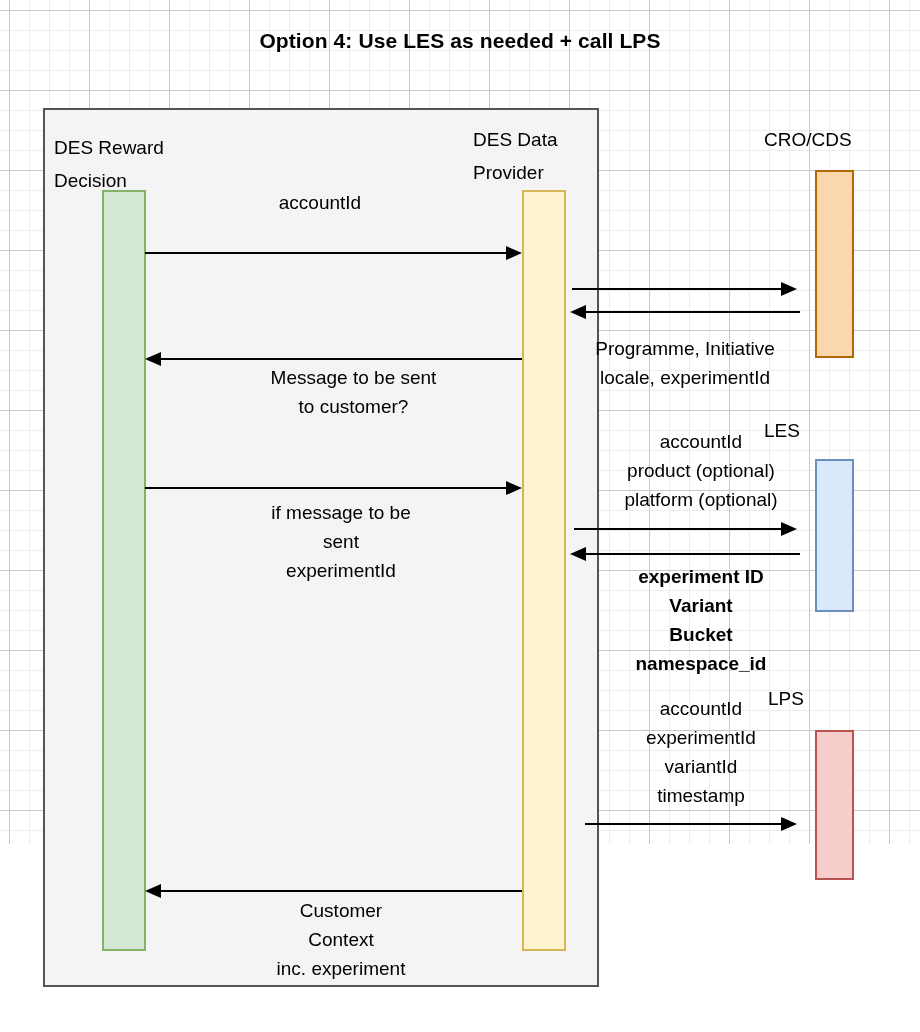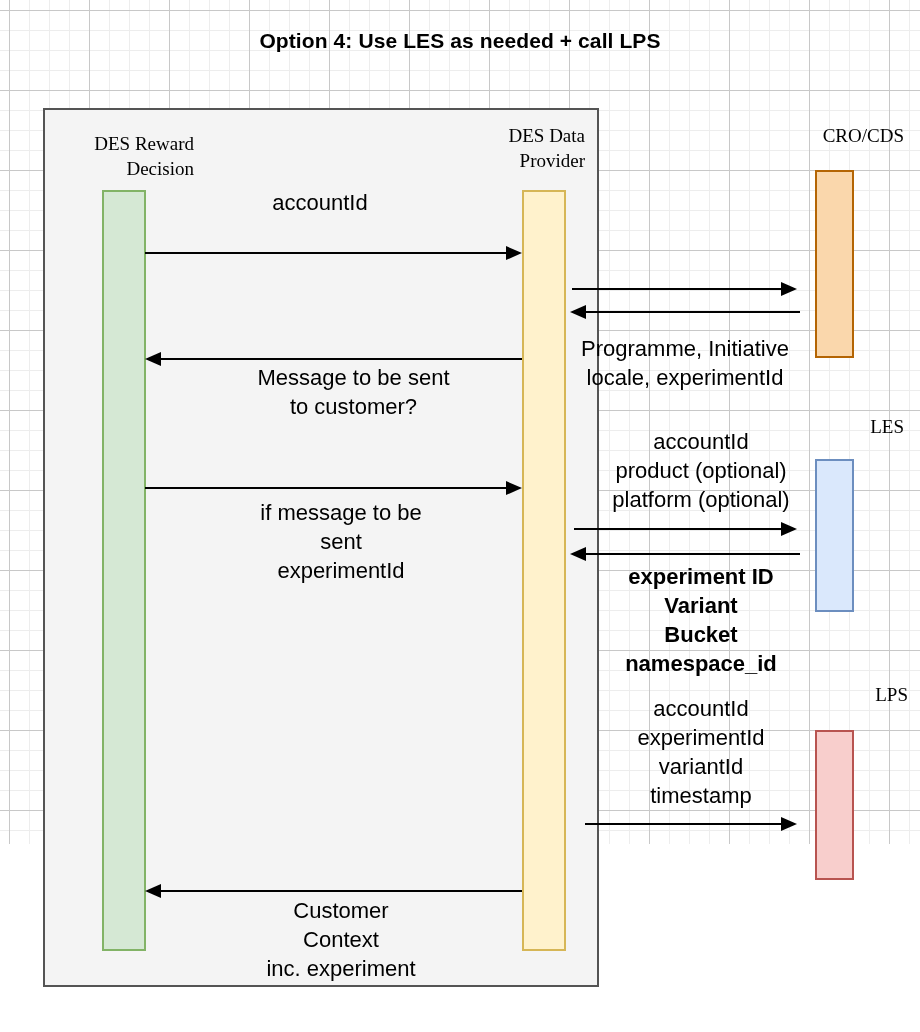--- a/index.html
+++ b/index.html
@@ -42,26 +42,25 @@
     left: 43px;
     top: 108px;
     width: 556px;
     height: 879px;
     background: #f4f4f4;
     border: 2px solid #545454;
     box-sizing: border-box;
   }
   .actor-label {
     position: absolute;
-    text-align: right;
+    text-align: left;
     font-size: 19px;
     color: #000000;
-    line-height: 25px;
+    line-height: 33px;
     white-space: pre-line;
-    font-family: Liberation Serif, serif;
   }
   .bar {
     position: absolute;
     box-sizing: border-box;
     border-width: 2px;
     border-style: solid;
   }
   .msg-line {
     position: absolute;
     height: 0;
@@ -78,39 +77,39 @@
     border-left: 16px solid #000000;
   }
   .arrowhead.left {
     border-top: 7px solid transparent;
     border-bottom: 7px solid transparent;
     border-right: 16px solid #000000;
   }
   .msg-text {
     position: absolute;
     text-align: center;
-    font-size: 22px;
+    font-size: 19px;
     line-height: 29px;
     color: #000000;
     white-space: pre-line;
   }
 </style>
 </head>
 <body>
 
 <div id="canvas">
 
   <div class="title">Option 4: Use LES as needed + call LPS</div>
 
   <div class="frame"></div>
 
   <div class="actor-label" style="left:54px; top:131px; width:140px;">DES Reward
 Decision</div>
 
-  <div class="actor-label" style="left:445px; top:123px; width:140px;">DES Data
+  <div class="actor-label" style="left:473px; top:123px; width:140px;">DES Data
 Provider</div>
 
   <div class="actor-label" style="left:764px; top:123px; width:140px;">CRO/CDS</div>
 
   <div class="actor-label" style="left:764px; top:414px; width:140px;">LES</div>
 
   <div class="actor-label" style="left:768px; top:682px; width:140px;">LPS</div>
 
   <div class="bar" style="left:102px; top:190px; width:44px; height:761px; background:#d5e8d4; border-color:#82b366;"></div>
 

